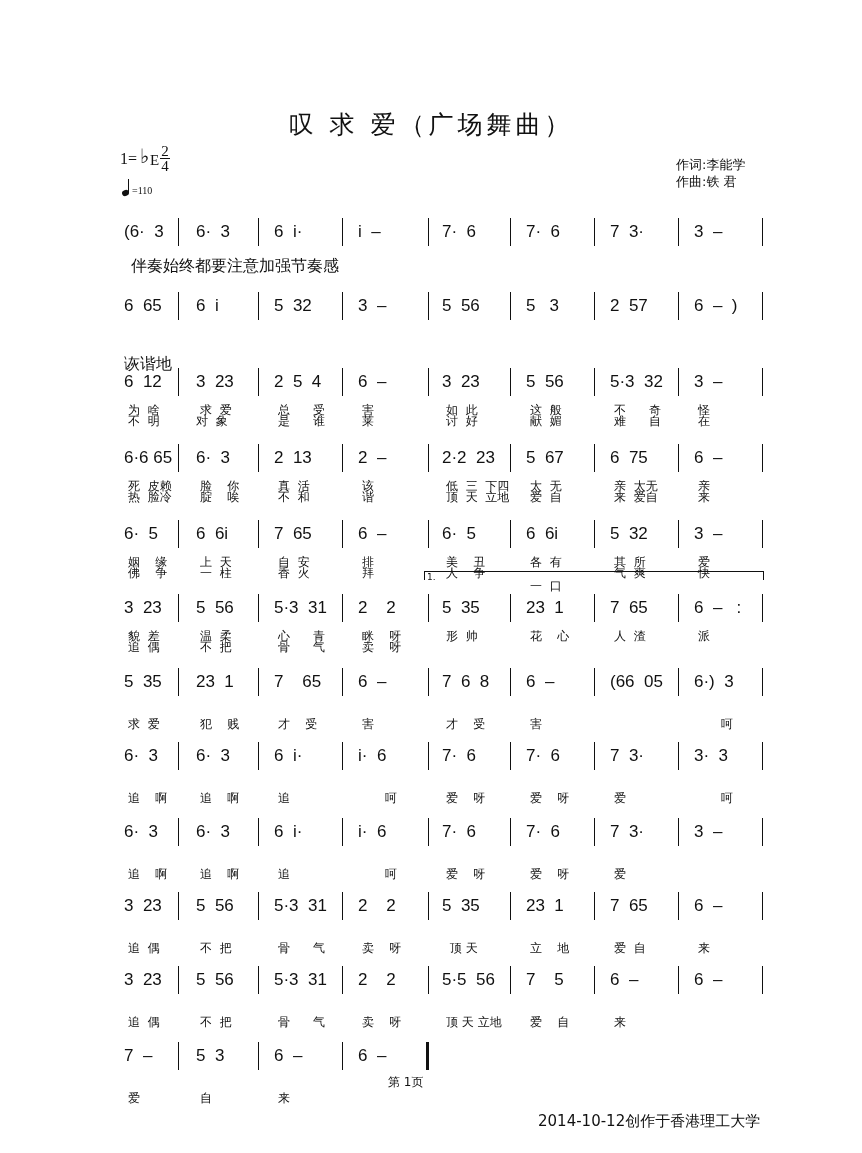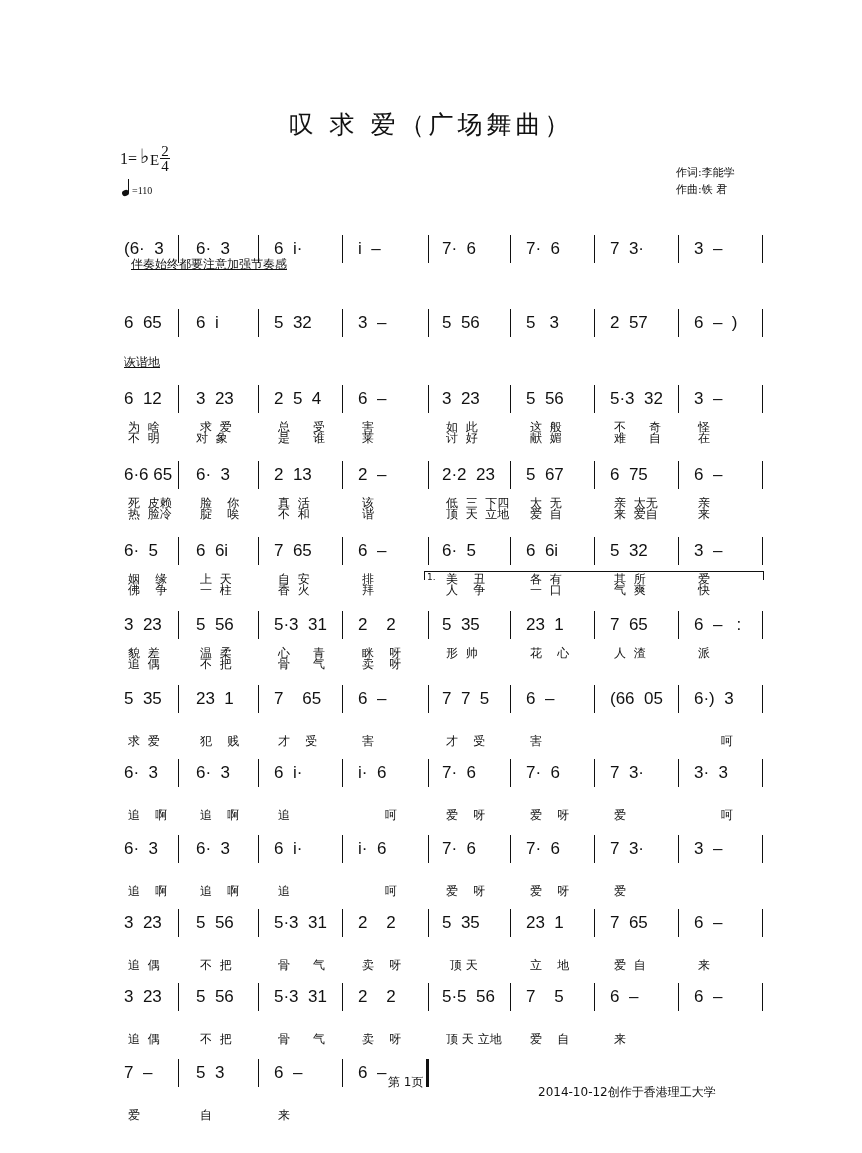--- a/index.html
+++ b/index.html
@@ -10,31 +10,31 @@
   .key { position: absolute; left: 120px; top: 150px; font-family: "Liberation Serif", serif; font-size: 16px; }
   .key .flat { position:absolute; left: 20px; top: -6px; font-size: 20px; }
   .key .e { position:absolute; left: 30px; top: 2px; font-size: 15px; }
   .key .frac { position:absolute; left: 40px; top: -6px; font-size: 15px; line-height: 14px; text-align:center; }
   .key .frac span { display:block; }
   .key .frac .bar { border-top: 1px solid #111; width: 10px; margin: 0 auto; height:0;}
   .tempo { position: absolute; left: 122px; top: 180px; font-family: "Liberation Serif", serif; font-size: 10px; }
   .tempo .note { display:inline-block; position:relative; width: 10px; height: 16px; vertical-align: bottom; }
   .tempo .note::before { content:""; position:absolute; left:0; bottom:0; width:7px; height:6px; background:#111; border-radius:50%; transform: rotate(-20deg);}
   .tempo .note::after { content:""; position:absolute; left:6px; bottom:3px; width:1px; height:14px; background:#111;}
-  .credits { position: absolute; left: 676px; top: 164px; font-size: 11px; line-height: 17px; }
-  .row { position: absolute; left: 0; width: 862px; height: 40px; margin-top: 17px; }
+  .credits { position: absolute; left: 676px; top: 156px; font-size: 13px; line-height: 17px; }
+  .row { position: absolute; left: 0; width: 862px; height: 40px; }
   .notes { position: absolute; top: 8px; font-size: 17px; white-space: pre; font-family: "Liberation Sans", sans-serif; }
   .barline { position: absolute; top: 4px; width: 1px; height: 28px; background: #111; }
   .barline.end { width: 3px; }
   .lyr { position: absolute; font-size: 12px; white-space: pre; letter-spacing: 0px; }
-  .note-text { position: absolute; font-size: 12px; text-decoration: underline; }
+  .note-text { position: absolute; font-size: 16px; }
   .volta { position:absolute; left: 424px; top: 571px; width: 338px; height: 8px; border-top: 1px solid #111; border-left:1px solid #111; border-right:1px solid #111; }
   .volta span { position:absolute; left:2px; top: 0px; font-size: 9px; }
   .footer-page { position:absolute; left: 388px; top: 1074px; font-size: 12px; }
-  .footer-date { position:absolute; left: 538px; top: 1084px; font-size: 12px; }
+  .footer-date { position:absolute; left: 538px; top: 1112px; font-size: 15px; }
 </style>
 </head>
 <body>
 
 <div class="title">叹 求 爱（广场舞曲）</div>
 
 <div class="key">
   <span>1=</span>
   <span class="flat">♭</span>
   <span class="e">E</span>
@@ -188,21 +188,21 @@
       <div class="lyr" style="left: 362px; top: 38px;">排</div>
       <div class="lyr" style="left: 446px; top: 38px;">美    丑</div>
       <div class="lyr" style="left: 530px; top: 38px;">各  有</div>
       <div class="lyr" style="left: 614px; top: 38px;">其  所</div>
       <div class="lyr" style="left: 698px; top: 38px;">爱</div>
       <div class="lyr" style="left: 128px; top: 49px;">佛    争</div>
       <div class="lyr" style="left: 200px; top: 49px;">一  柱</div>
       <div class="lyr" style="left: 278px; top: 49px;">香  火</div>
       <div class="lyr" style="left: 362px; top: 49px;">拜</div>
       <div class="lyr" style="left: 446px; top: 49px;">人    争</div>
-      <div class="lyr" style="left: 530px; top: 49px;">一  口</div>
+      <div class="lyr" style="left: 530px; top: 62px;">一  口</div>
       <div class="lyr" style="left: 614px; top: 49px;">气  爽</div>
       <div class="lyr" style="left: 698px; top: 49px;">快</div>
     </div>
     <div class="row" style="top: 590px;">
       <div class="notes" style="left: 124px;">3  23</div>
       <div class="barline" style="left: 178px;"></div>
       <div class="notes" style="left: 196px;">5  56</div>
       <div class="barline" style="left: 258px;"></div>
       <div class="notes" style="left: 274px;">5·3  31</div>
       <div class="barline" style="left: 342px;"></div>
@@ -235,21 +235,21 @@
     </div>
     <div class="row" style="top: 664px;">
       <div class="notes" style="left: 124px;">5  35</div>
       <div class="barline" style="left: 178px;"></div>
       <div class="notes" style="left: 196px;">23  1</div>
       <div class="barline" style="left: 258px;"></div>
       <div class="notes" style="left: 274px;">7    65</div>
       <div class="barline" style="left: 342px;"></div>
       <div class="notes" style="left: 358px;">6  –</div>
       <div class="barline" style="left: 428px;"></div>
-      <div class="notes" style="left: 442px;">7  7  5</div>
+      <div class="notes" style="left: 442px;">7  6  8</div>
       <div class="barline" style="left: 510px;"></div>
       <div class="notes" style="left: 526px;">6  –</div>
       <div class="barline" style="left: 594px;"></div>
       <div class="notes" style="left: 610px;">(66  05</div>
       <div class="barline" style="left: 678px;"></div>
       <div class="notes" style="left: 694px;">6·)  3</div>
       <div class="barline" style="left: 762px;"></div>
       <div class="lyr" style="left: 128px; top: 52px;">求  爱</div>
       <div class="lyr" style="left: 200px; top: 52px;">犯    贱</div>
       <div class="lyr" style="left: 278px; top: 52px;">才    受</div>

